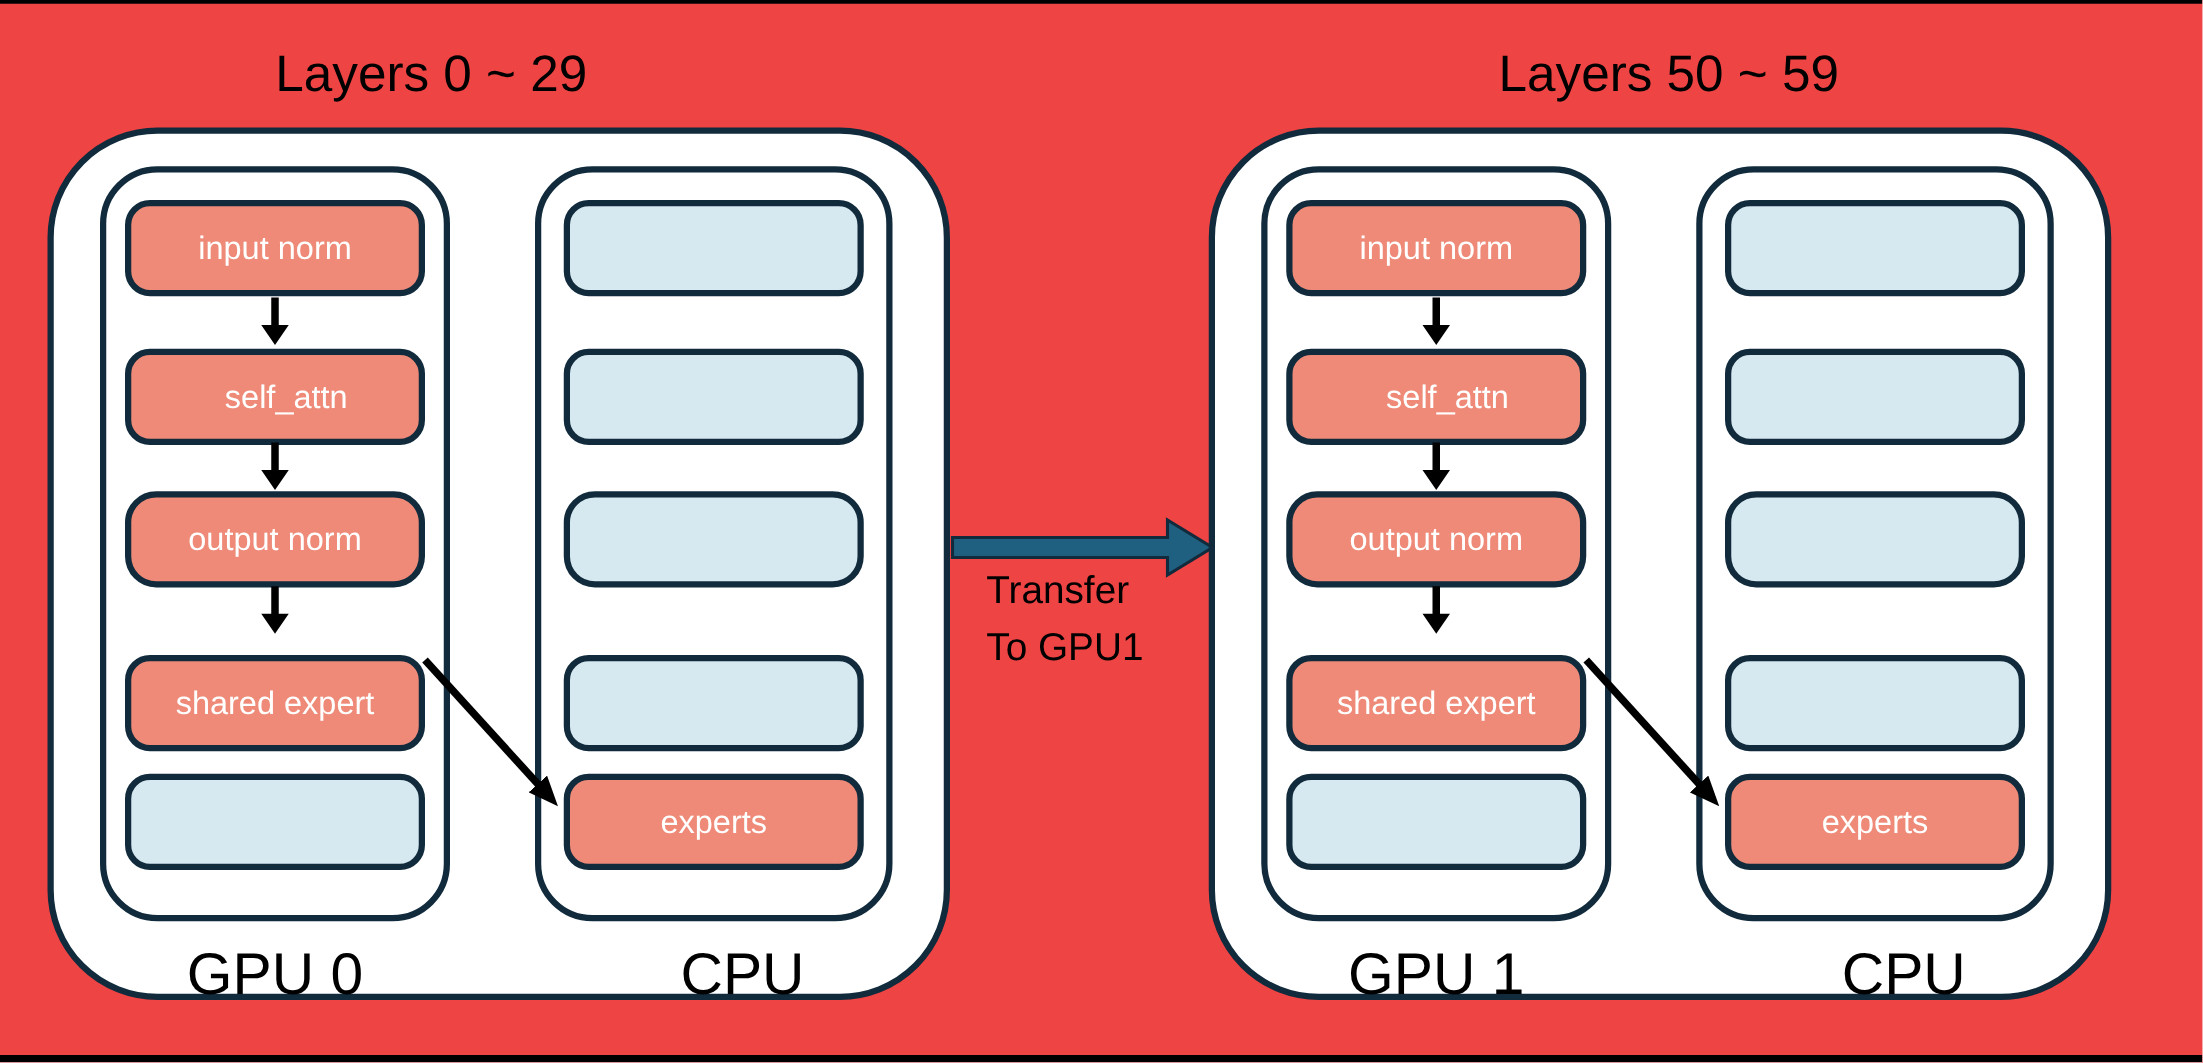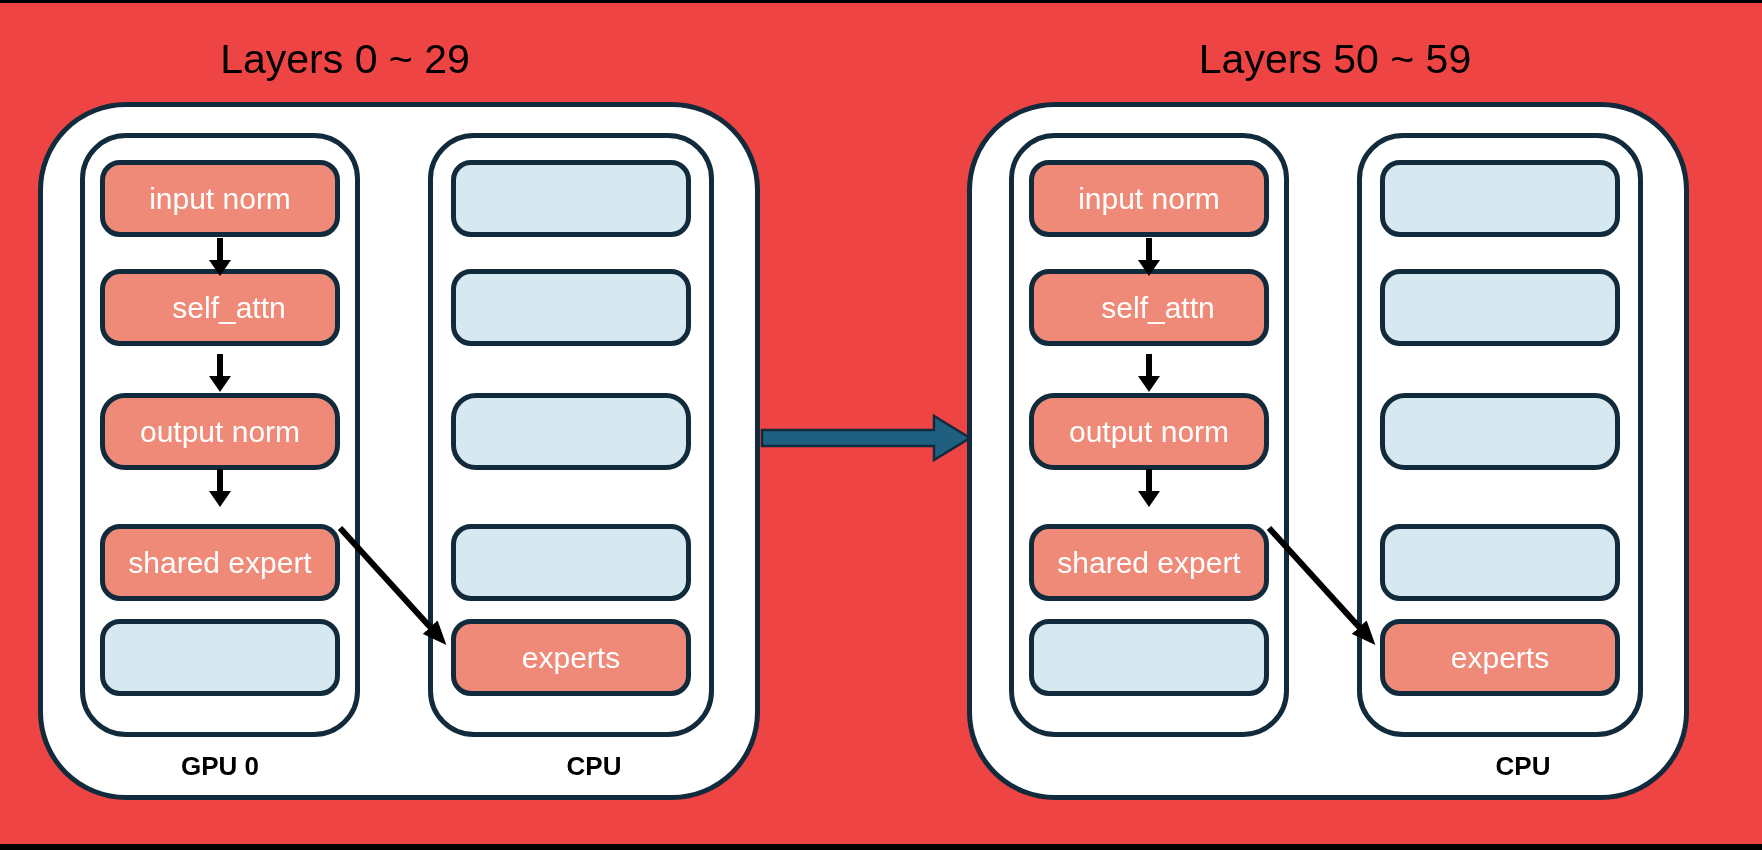--- a/index.html
+++ b/index.html
@@ -37,45 +37,45 @@
     background:#ffffff;
   }
   .gpu-col{left:37px;width:280px;}
   .cpu-col{left:385px;width:286px;}
 
   
   .box{
     position:absolute;width:240px;height:77px;
     border:5px solid #112b3c;border-radius:20px;box-sizing:border-box;
     display:flex;align-items:center;justify-content:center;
-    font-size:30px;color:#ffffff;white-space:nowrap;
+    font-size:26px;color:#ffffff;white-space:nowrap;
   }
   .gpu-col .box{left:15px;}
   .cpu-col .box{left:18px;}
   .salmon{background:#ee8a77;}
   .blue{background:#d7e9f0;}
-  .r1{top:22px;} .r2{top:131px;padding-left:18px;} .r3{top:255px;border-radius:25px;} .r4{top:370px;margin-top:16px;} .r5{top:481px;}
+  .r1{top:22px;} .r2{top:141px;padding-left:18px;} .r3{top:255px;border-radius:25px;} .r4{top:370px;margin-top:16px;} .r5{top:481px;}
 
   
   .varrow{position:absolute;left:124px;width:22px;height:38px;}
   .va1{top:100px;} .va2{top:216px;} .va3{top:331px;}
   .varrow .shaft{position:absolute;left:8px;top:0;width:6px;height:24px;background:#000;}
   .varrow .head{
     position:absolute;left:0;top:22px;width:0;height:0;
     border-left:11px solid transparent;border-right:11px solid transparent;
     border-top:16px solid #000;
   }
 
   
   .diag{position:absolute;left:290px;top:410px;width:140px;height:160px;overflow:visible;}
 
   
   .col-label{
-    position:absolute;top:644px;font-size:26px;color:#000;
-    text-align:center;white-space:nowrap;font-weight:bold;
+    position:absolute;top:644px;font-size:47px;color:#000;
+    text-align:center;white-space:nowrap;
   }
   .device-label{left:37px;width:280px;}
   .host-label{left:408px;width:286px;}
 
   
   .transfer-svg{position:absolute;left:755px;top:408px;width:222px;height:60px;overflow:visible;}
   .transfer-label{
     position:absolute;left:789px;top:449px;
     font-size:31px;line-height:46px;color:#000;white-space:nowrap;
   }
@@ -130,20 +130,24 @@
       <line x1="7" y1="11" x2="108" y2="122" stroke="#000" stroke-width="6" marker-end="url(#mh0)"></line>
     </svg>
 
     <div class="col-label device-label">GPU 0</div>
     <div class="col-label host-label">CPU</div>
   </div>
 
   <svg class="transfer-svg" viewBox="0 0 222 60" xmlns="http://www.w3.org/2000/svg">
     <polygon points="7,22 179,22 179,8 215,30 179,52 179,38 7,38" fill="#1f6080" stroke="#112b3c" stroke-width="2.5" stroke-linejoin="miter"></polygon>
   </svg>
+  <div class="transfer-label">
+    <div>Transfer</div>
+    <div>To GPU1</div>
+  </div>
 
   <div class="group-outer g1">
 
     <div class="column gpu-col">
       <div class="box salmon r1">input norm</div>
       <div class="box salmon r2">self_attn</div>
       <div class="box salmon r3">output norm</div>
       <div class="box salmon r4">shared expert</div>
       <div class="box blue r5"></div>
       <div class="varrow va1">
@@ -170,16 +174,17 @@
 
     <svg class="diag" viewBox="0 0 140 160" xmlns="http://www.w3.org/2000/svg">
       <defs>
         <marker id="mh1" markerUnits="userSpaceOnUse" markerWidth="24" markerHeight="20" refX="16" refY="10" orient="auto">
           <path d="M0,0 L24,10 L0,20 z" fill="#000"></path>
         </marker>
       </defs>
       <line x1="7" y1="11" x2="108" y2="122" stroke="#000" stroke-width="6" marker-end="url(#mh1)"></line>
     </svg>
 
+    <div class="col-label device-label">GPU 1</div>
     <div class="col-label host-label">CPU</div>
   </div>
 
 </div>
 
 </body></html>

